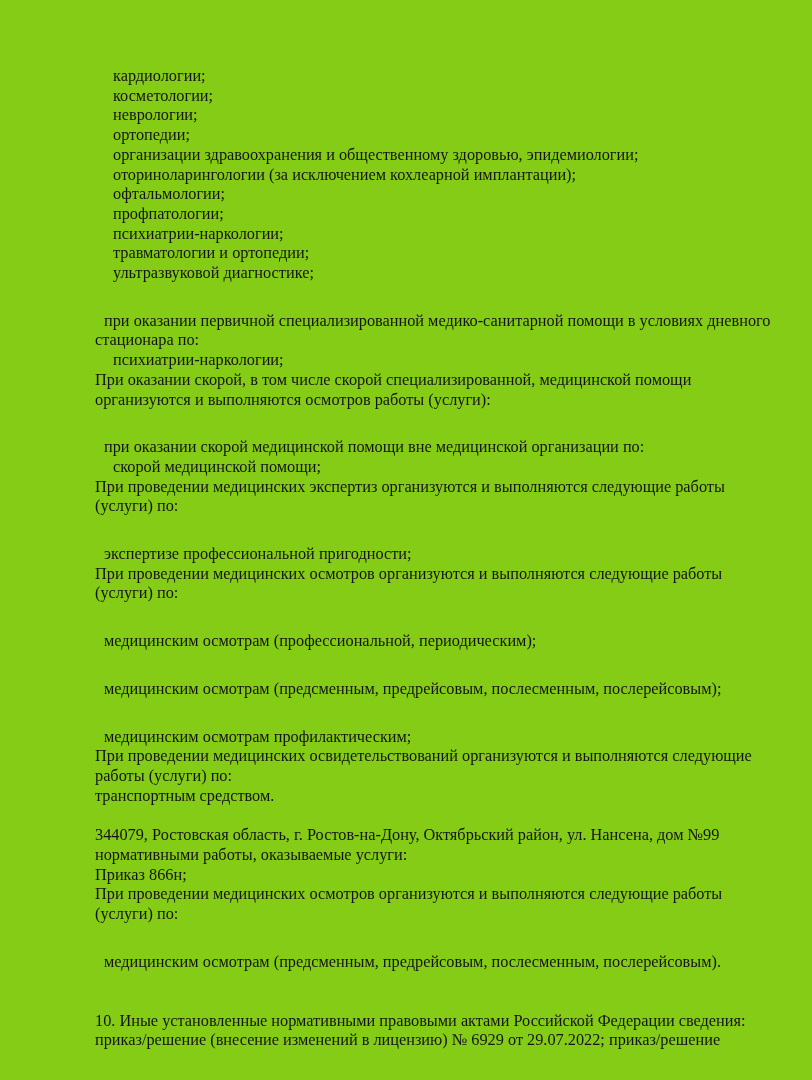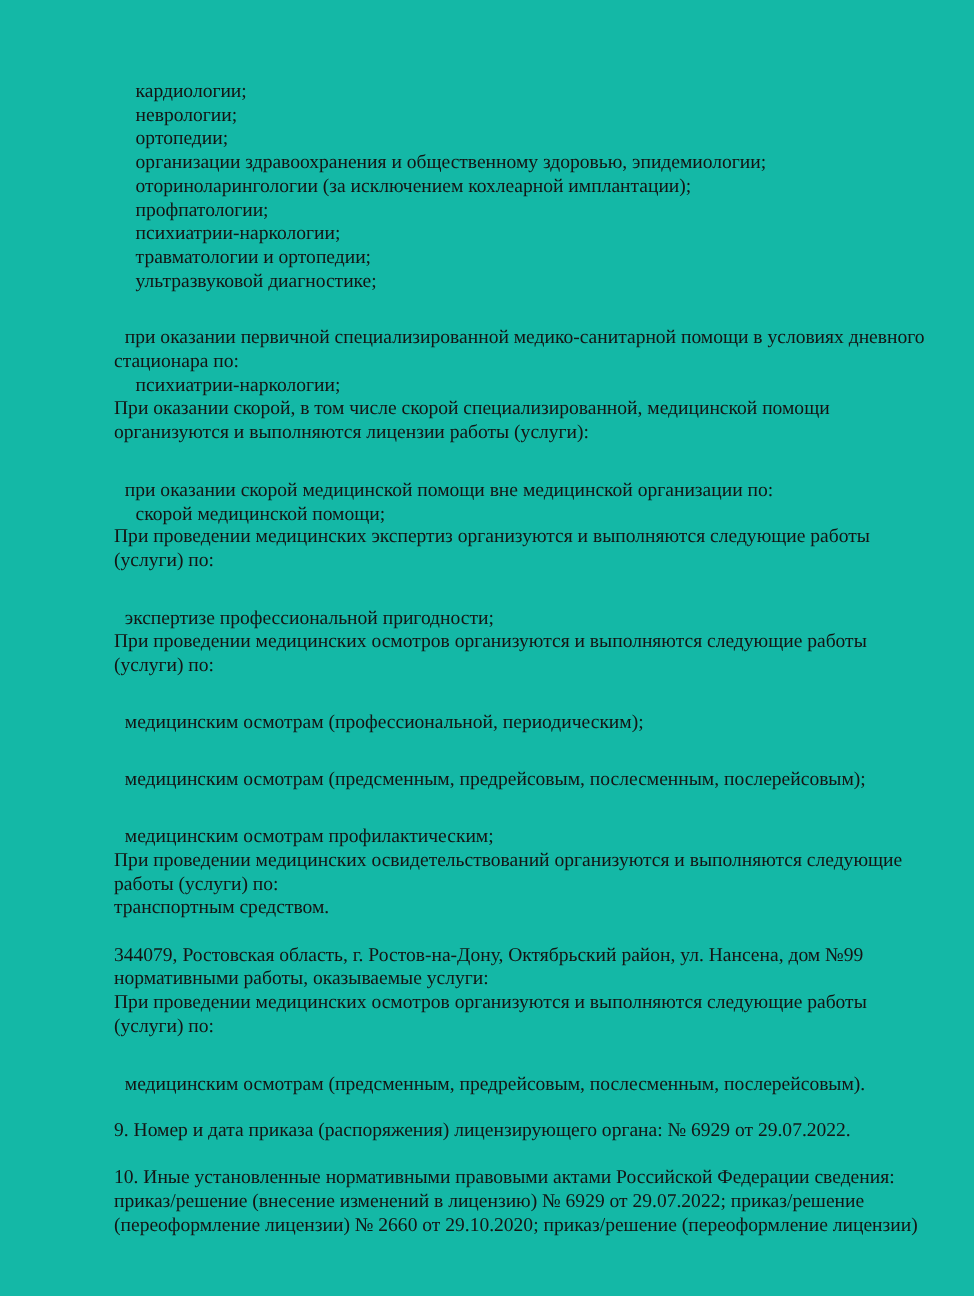--- a/index.html
+++ b/index.html
@@ -4,21 +4,21 @@
 <style>
   html, body {
     margin: 0;
     padding: 0;
     background: #ffffff;
   }
   .page {
     position: relative;
     width: 812px;
     height: 1080px;
-    background: #14b8a6;
+    background: #84cc16;
     overflow: hidden;
   }
   .doc-body {
     position: absolute;
     top: 66px;
     left: 95px;
     width: 690px;
     font-family: "Liberation Serif", "DejaVu Serif", serif;
     font-size: 16.3px;
     line-height: 19.7px;
@@ -32,52 +32,53 @@
   .i0 { padding-left: 0; }
   .i1 { padding-left: 9px; margin-top: 28px; }
   .i2 { padding-left: 18px; }
 </style>
 </head>
 <body>
 
 <div class="page">
   <div class="doc-body">
       <div class="line i2">кардиологии;</div>
+      <div class="line i2">косметологии;</div>
       <div class="line i2">неврологии;</div>
       <div class="line i2">ортопедии;</div>
       <div class="line i2">организации здравоохранения и общественному здоровью, эпидемиологии;</div>
       <div class="line i2">оториноларингологии (за исключением кохлеарной имплантации);</div>
+      <div class="line i2">офтальмологии;</div>
       <div class="line i2">профпатологии;</div>
       <div class="line i2">психиатрии-наркологии;</div>
       <div class="line i2">травматологии и ортопедии;</div>
       <div class="line i2">ультразвуковой диагностике;</div>
       <div class="line i1">при оказании первичной специализированной медико-санитарной помощи в условиях дневного</div>
       <div class="line i0">стационара по:</div>
       <div class="line i2">психиатрии-наркологии;</div>
       <div class="line i0">При оказании скорой, в том числе скорой специализированной, медицинской помощи</div>
-      <div class="line i0">организуются и выполняются лицензии работы (услуги):</div>
+      <div class="line i0">организуются и выполняются осмотров работы (услуги):</div>
       <div class="line i1">при оказании скорой медицинской помощи вне медицинской организации по:</div>
       <div class="line i2">скорой медицинской помощи;</div>
       <div class="line i0">При проведении медицинских экспертиз организуются и выполняются следующие работы</div>
       <div class="line i0">(услуги) по:</div>
       <div class="line i1">экспертизе профессиональной пригодности;</div>
       <div class="line i0">При проведении медицинских осмотров организуются и выполняются следующие работы</div>
       <div class="line i0">(услуги) по:</div>
       <div class="line i1">медицинским осмотрам (профессиональной, периодическим);</div>
       <div class="line i1">медицинским осмотрам (предсменным, предрейсовым, послесменным, послерейсовым);</div>
       <div class="line i1">медицинским осмотрам профилактическим;</div>
       <div class="line i0">При проведении медицинских освидетельствований организуются и выполняются следующие</div>
       <div class="line i0">работы (услуги) по:</div>
       <div class="line i0">транспортным средством.</div>
       <div class="line i0">&nbsp;</div>
       <div class="line i0">344079, Ростовская область, г. Ростов-на-Дону, Октябрьский район, ул. Нансена, дом №99</div>
       <div class="line i0">нормативными работы, оказываемые услуги:</div>
+      <div class="line i0">Приказ 866н;</div>
       <div class="line i0">При проведении медицинских осмотров организуются и выполняются следующие работы</div>
       <div class="line i0">(услуги) по:</div>
       <div class="line i1">медицинским осмотрам (предсменным, предрейсовым, послесменным, послерейсовым).</div>
       <div class="line i0">&nbsp;</div>
-      <div class="line i0">9. Номер и дата приказа (распоряжения) лицензирующего органа: № 6929 от 29.07.2022.</div>
       <div class="line i0">&nbsp;</div>
       <div class="line i0">10. Иные установленные нормативными правовыми актами Российской Федерации сведения:</div>
       <div class="line i0">приказ/решение (внесение изменений в лицензию) № 6929 от 29.07.2022; приказ/решение</div>
-      <div class="line i0">(переоформление лицензии) № 2660 от 29.10.2020; приказ/решение (переоформление лицензии)</div>
     </div>
 </div>
 
 </body></html>

